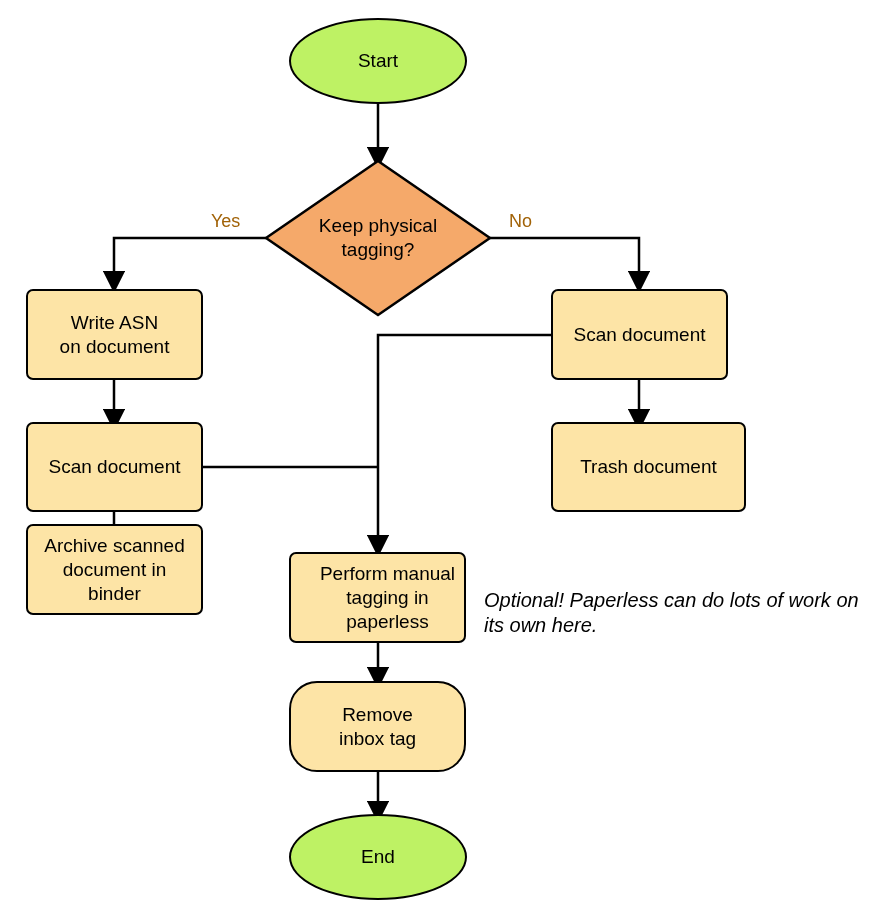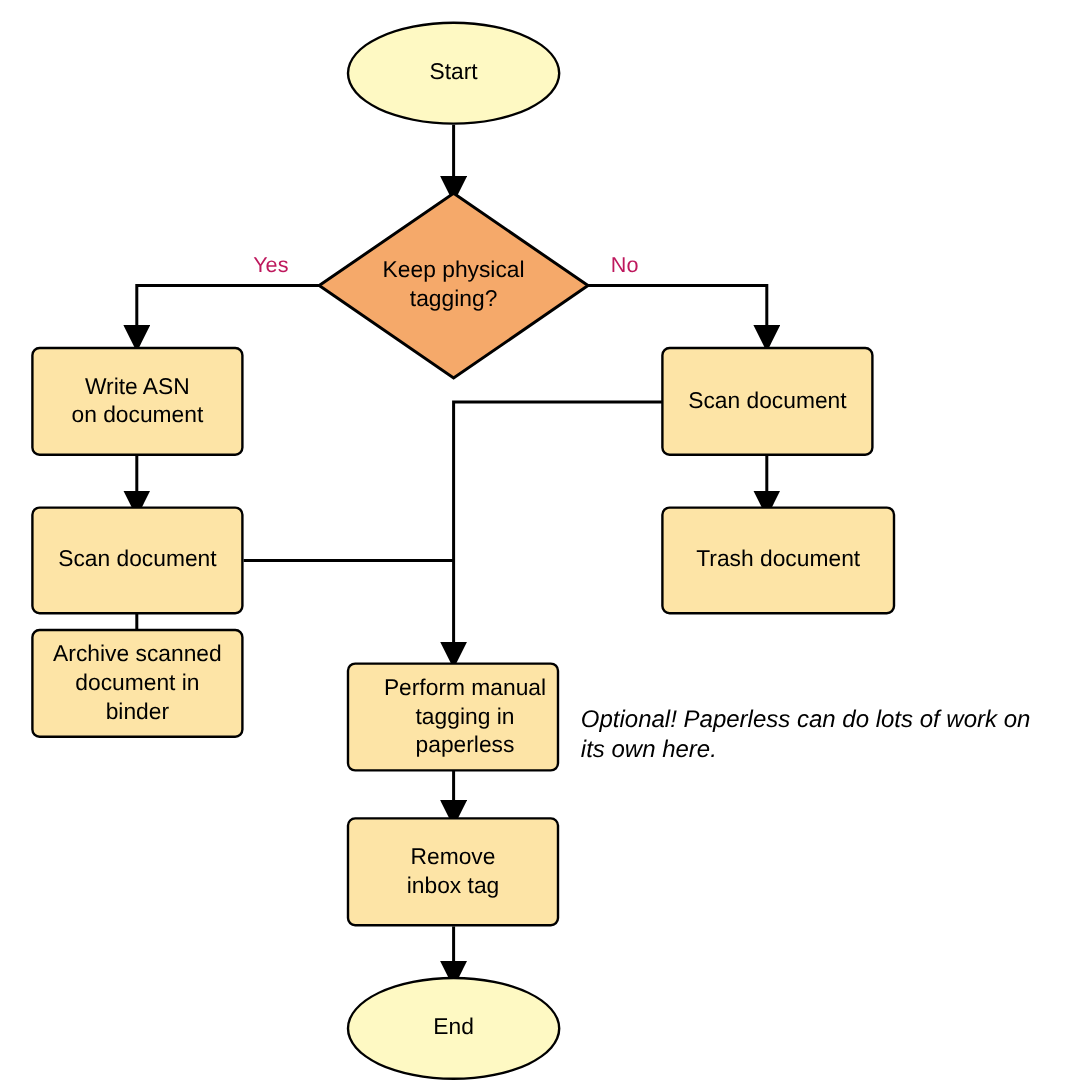--- a/index.html
+++ b/index.html
@@ -37,42 +37,42 @@
     font-size: 19px;
     line-height: 24px;
     z-index: 2;
   }
   .node.rect {
     background: #fde4a6;
     border: 2.5px solid #000000;
     border-radius: 7px;
   }
   .node.terminator {
-    background: #fef9c3;
+    background: #bef264;
     border: 2.5px solid #000000;
     border-radius: 50%;
   }
   .node.decision {
     background: transparent;
     border: none;
   }
   .decision-shape {
     position: absolute;
     left: 0; top: 0;
     width: 100%;
     height: 100%;
   }
   .decision .label {
     position: relative;
     z-index: 2;
   }
   .edge-label {
     position: absolute;
     font-size: 18px;
-    color: #be185d;
+    color: #a16207;
     z-index: 3;
     white-space: nowrap;
   }
   .annotation {
     position: absolute;
     font-size: 20px;
     line-height: 25px;
     font-style: italic;
     color: #000000;
     z-index: 3;
@@ -158,21 +158,21 @@
   </div>
 
   <div class="node rect" style="left:289px; top:552px; width:177px; height:91px;padding-left:20px;">
     <div>
       <div>Perform manual</div>
       <div>tagging in</div>
       <div>paperless</div>
     </div>
   </div>
 
-  <div class="node rect" style="left:289px; top:681px; width:177px; height:91px;">
+  <div class="node rect" style="left:289px; top:681px; width:177px; height:91px;border-radius:28px;">
     <div>
       <div>Remove</div>
       <div>inbox tag</div>
     </div>
   </div>
 
   <div class="node terminator" style="left:289px; top:814px; width:178px; height:86px;">
     <span>End</span>
   </div>
 

